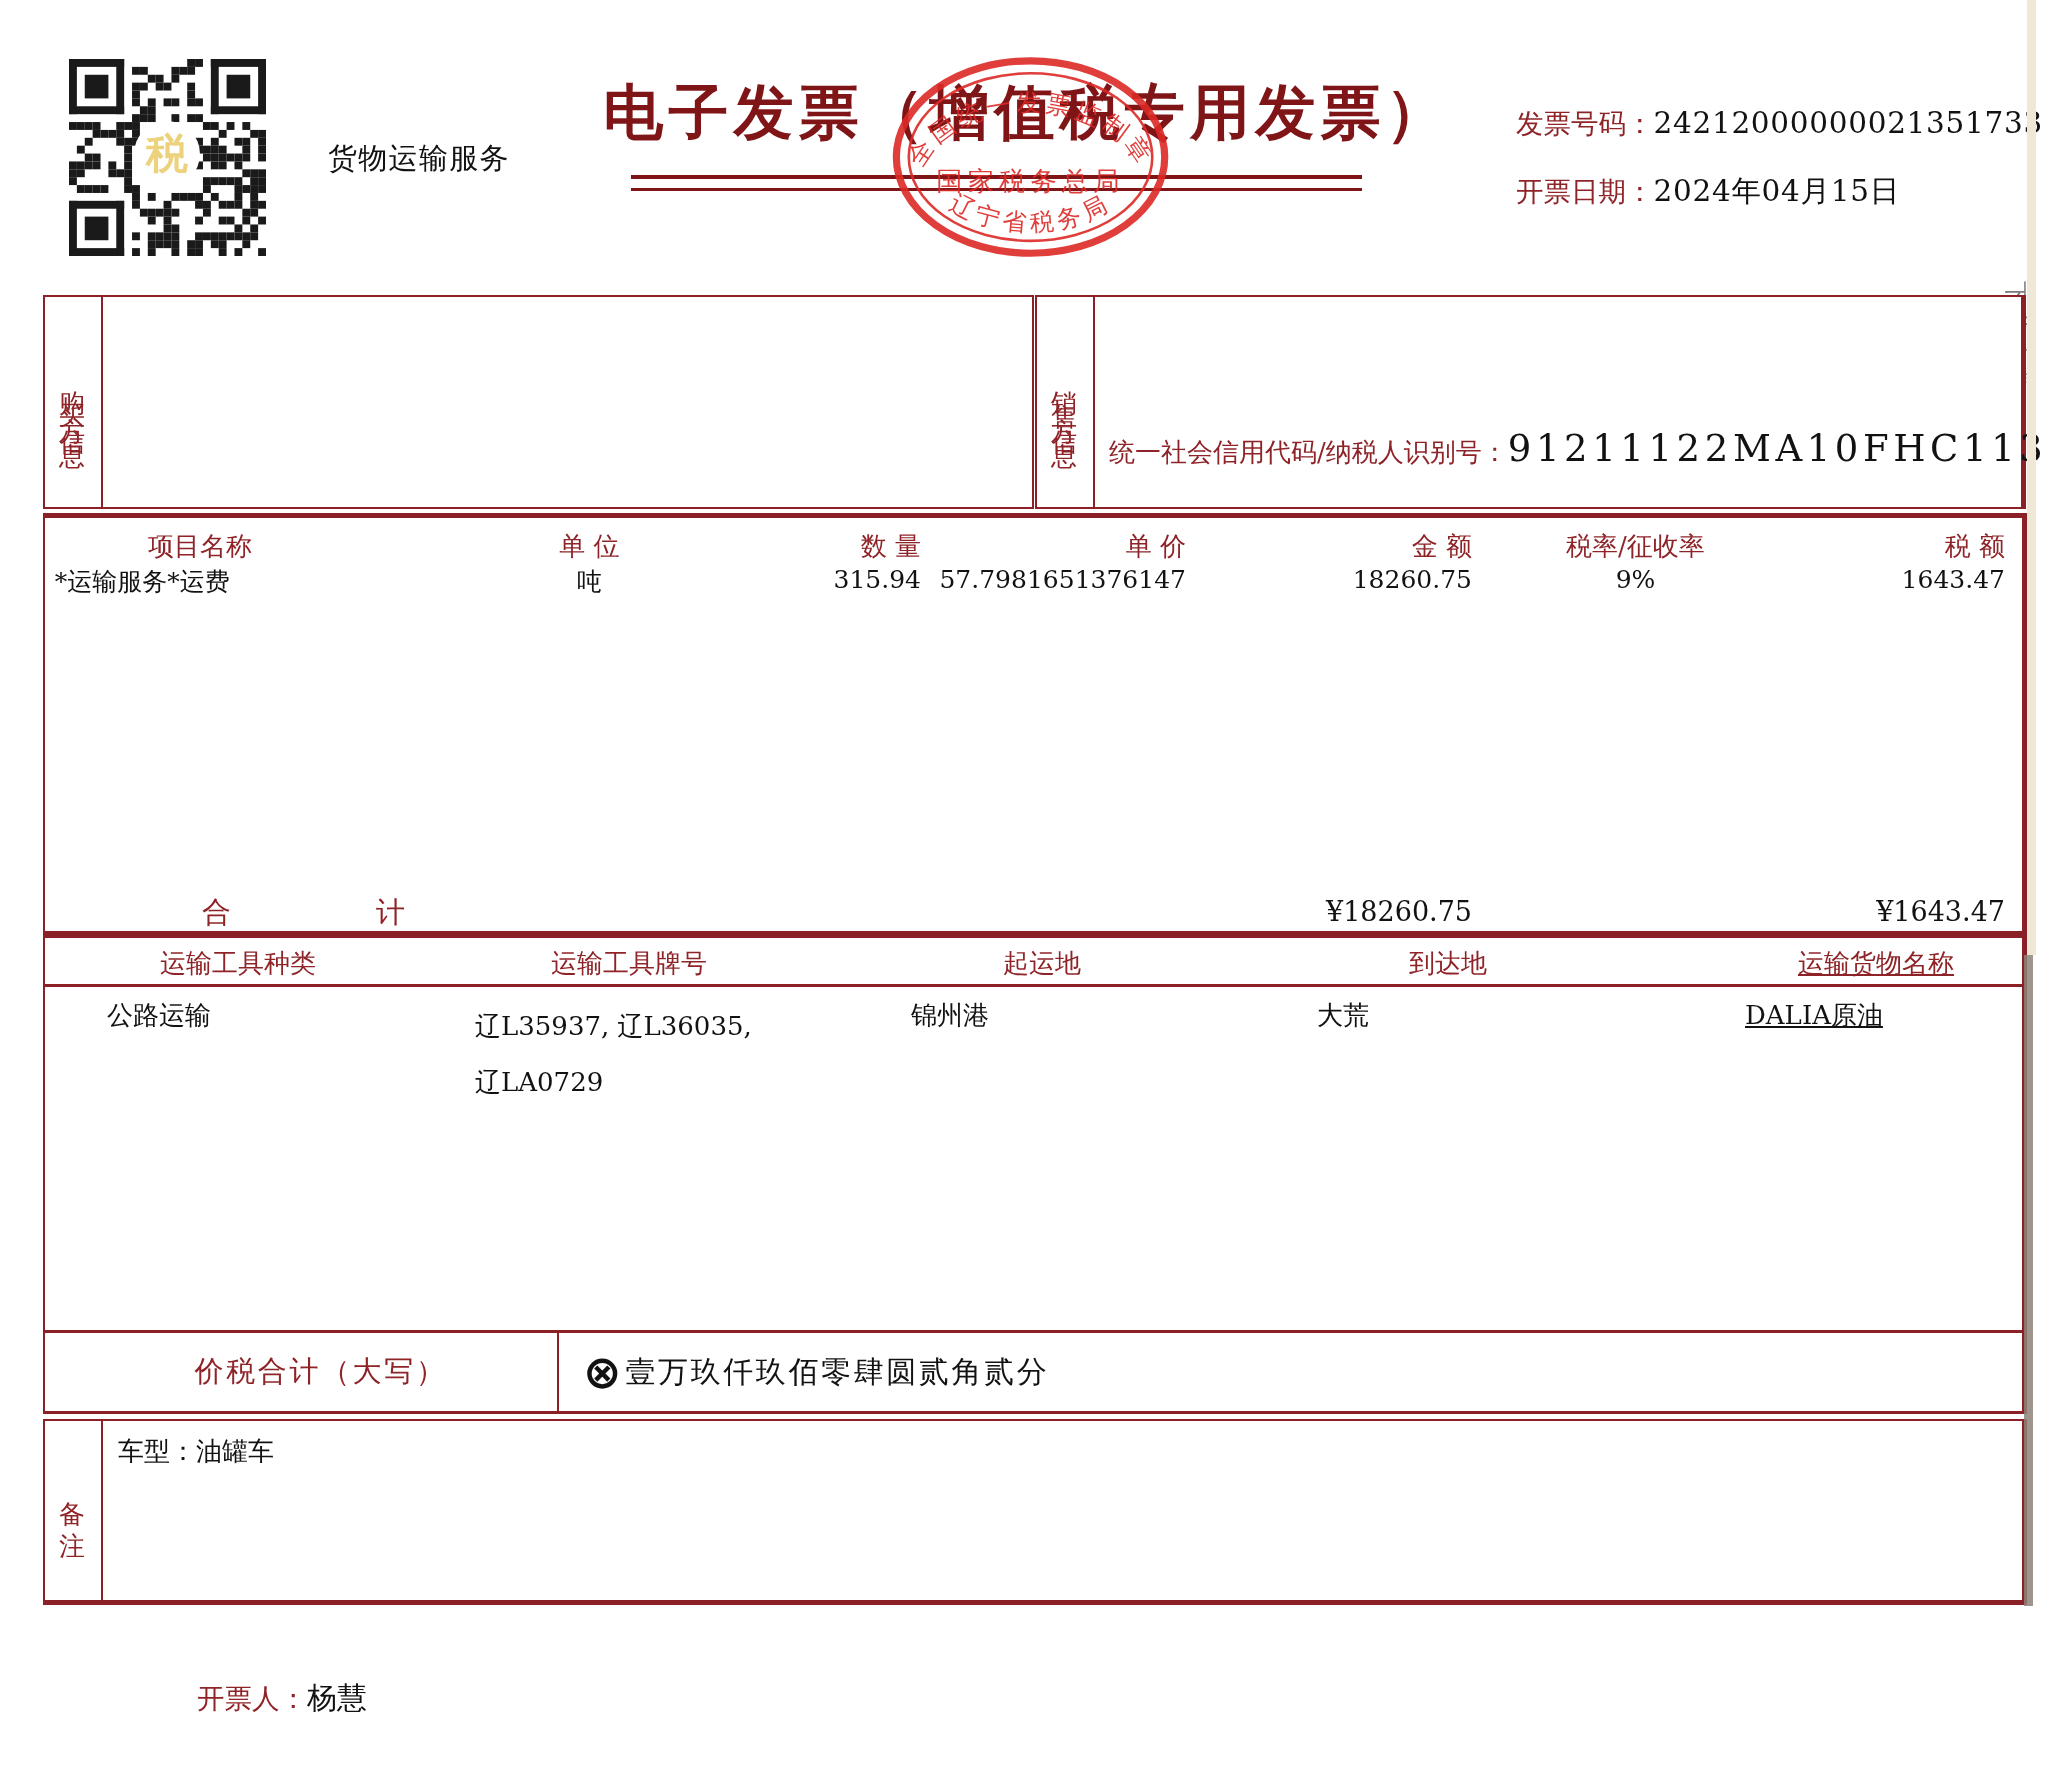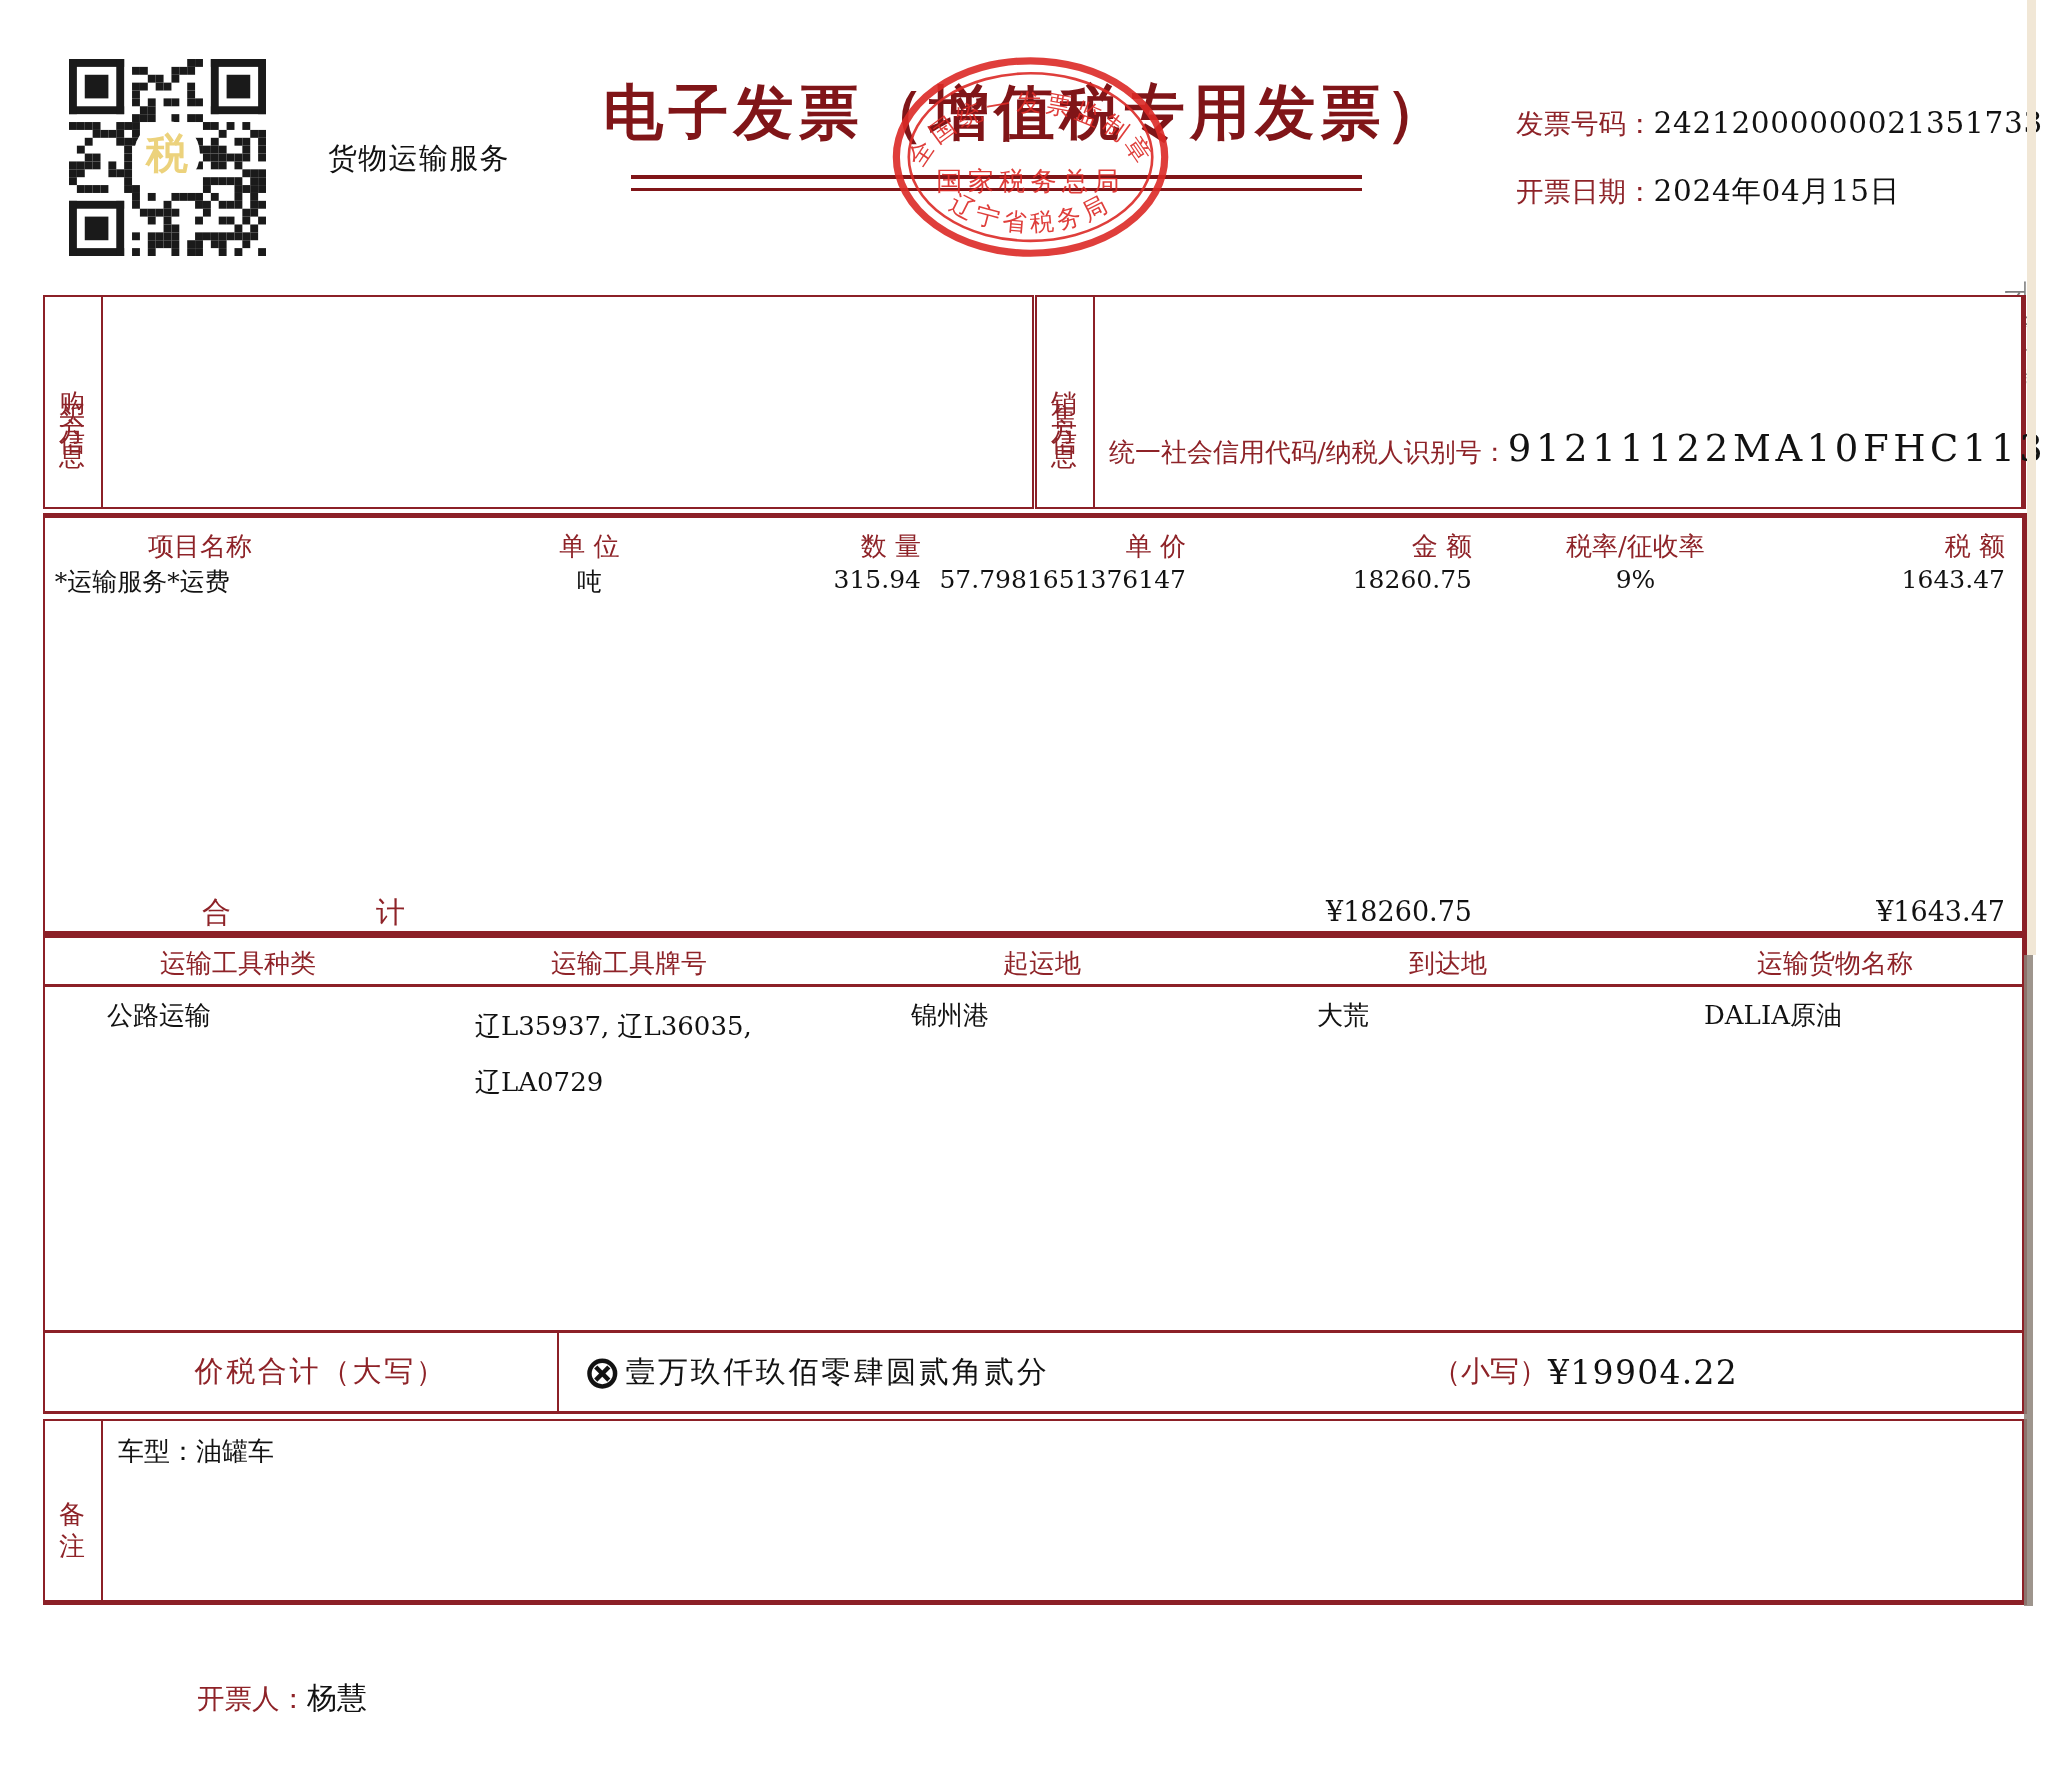--- a/index.html
+++ b/index.html
@@ -80,21 +80,21 @@
     left:43px;top:938px;width:1984px;height:392px;box-sizing:border-box;background:#fff;
     border-left:2.6px solid var(--bd);border-right:5.2px solid var(--bd);
   }
   .t-hd-row{position:absolute;left:0;right:0;top:0;height:46px;border-bottom:3.3px solid var(--bd);}
   .t-hd{position:absolute;top:7.9px;font-size:26px;color:var(--lbl);text-align:center;white-space:nowrap;}
   .t-vl{position:absolute;top:60px;font-size:26px;color:var(--ink);}
   .t-c1{left:62px;width:262px;}
   .t-c2{left:430px;width:308px;}
   .t-c3{left:866px;width:262px;}
   .t-c4{left:1272px;width:262px;}
-  .t-c5{left:1659px;width:262px;}
+  .t-c5{left:1700px;width:262px;text-decoration:underline;}
   .plates{white-space:normal;word-break:break-all;line-height:56px;}
 
   
   .total-row{
     left:43px;top:1330px;width:1984px;height:84px;box-sizing:border-box;background:#fff;
     border:2.6px solid var(--bd);border-top-width:3.9px;border-bottom-width:3.3px;border-right-width:5.2px;
   }
   .total-divider{position:absolute;left:512px;top:0;bottom:0;width:2px;background:var(--bd);}
   .words-lab{position:absolute;left:0;top:0;width:552px;height:100%;display:flex;align-items:center;justify-content:center;font-size:29px;color:var(--lbl);letter-spacing:2.6px;}
   .words-wrap{position:absolute;left:538px;top:0;height:100%;display:flex;align-items:center;}
@@ -408,24 +408,20 @@
   <div class="t-vl t-c5">DALIA原油</div>
 </div>
 
 <div class="abs total-row">
   <div class="words-lab">价税合计（大写）</div>
   <div class="total-divider"></div>
   <div class="words-wrap">
     <span class="cx-icon">⊗</span>
     <span class="words-val">壹万玖仟玖佰零肆圆贰角贰分</span>
   </div>
-  <div class="figures-wrap">
-    <span class="figures-lab">（小写）</span>
-    <span class="figures-val">¥19904.22</span>
-  </div>
 </div>
 
 <div class="abs remark-box">
   <div class="vlabel">备注</div>
   <div class="remark-content">车型：油罐车</div>
 </div>
 
 <div class="abs issuer">
   <span class="lab">开票人：</span><span class="val">杨慧</span>
 </div>

